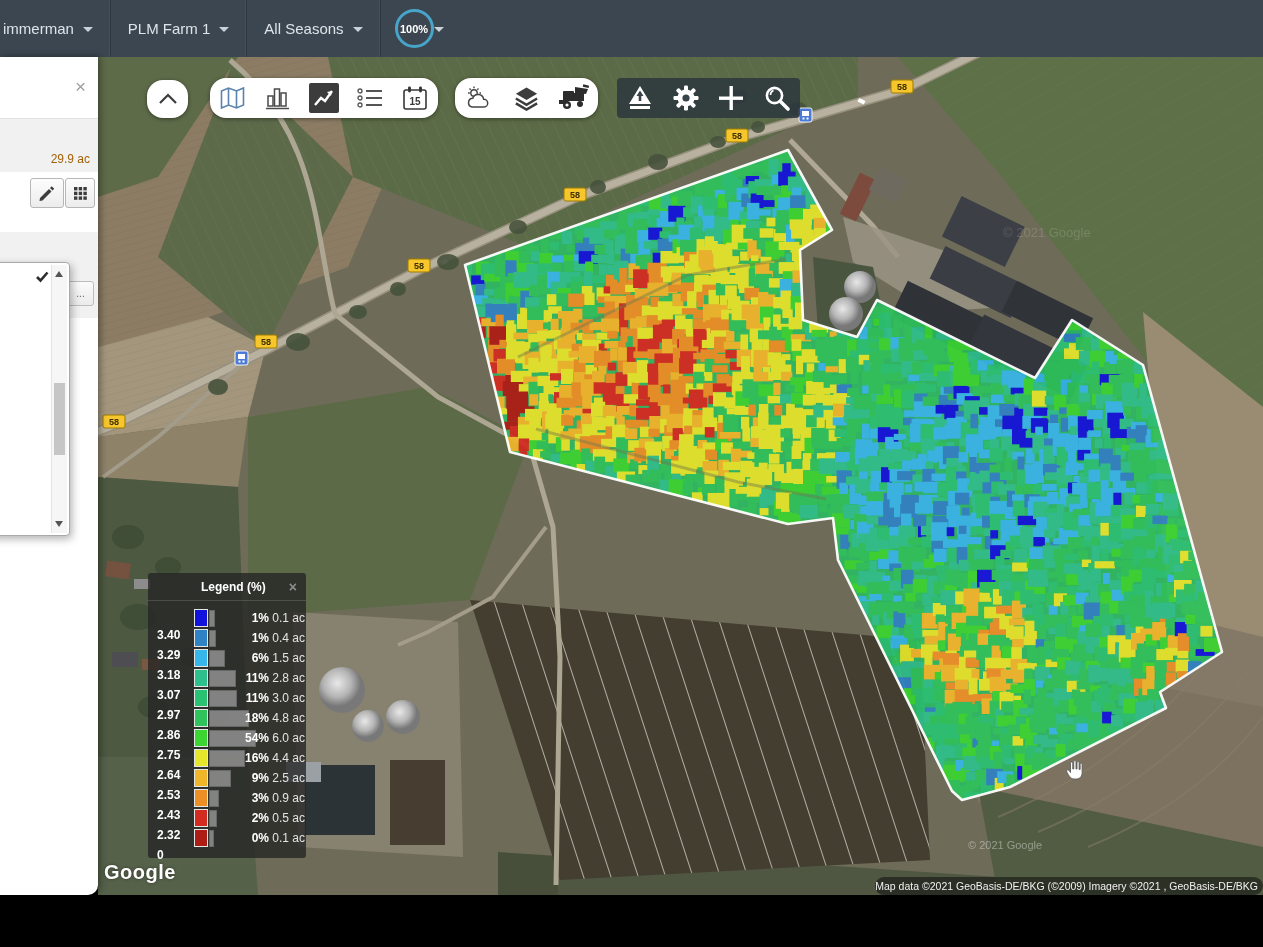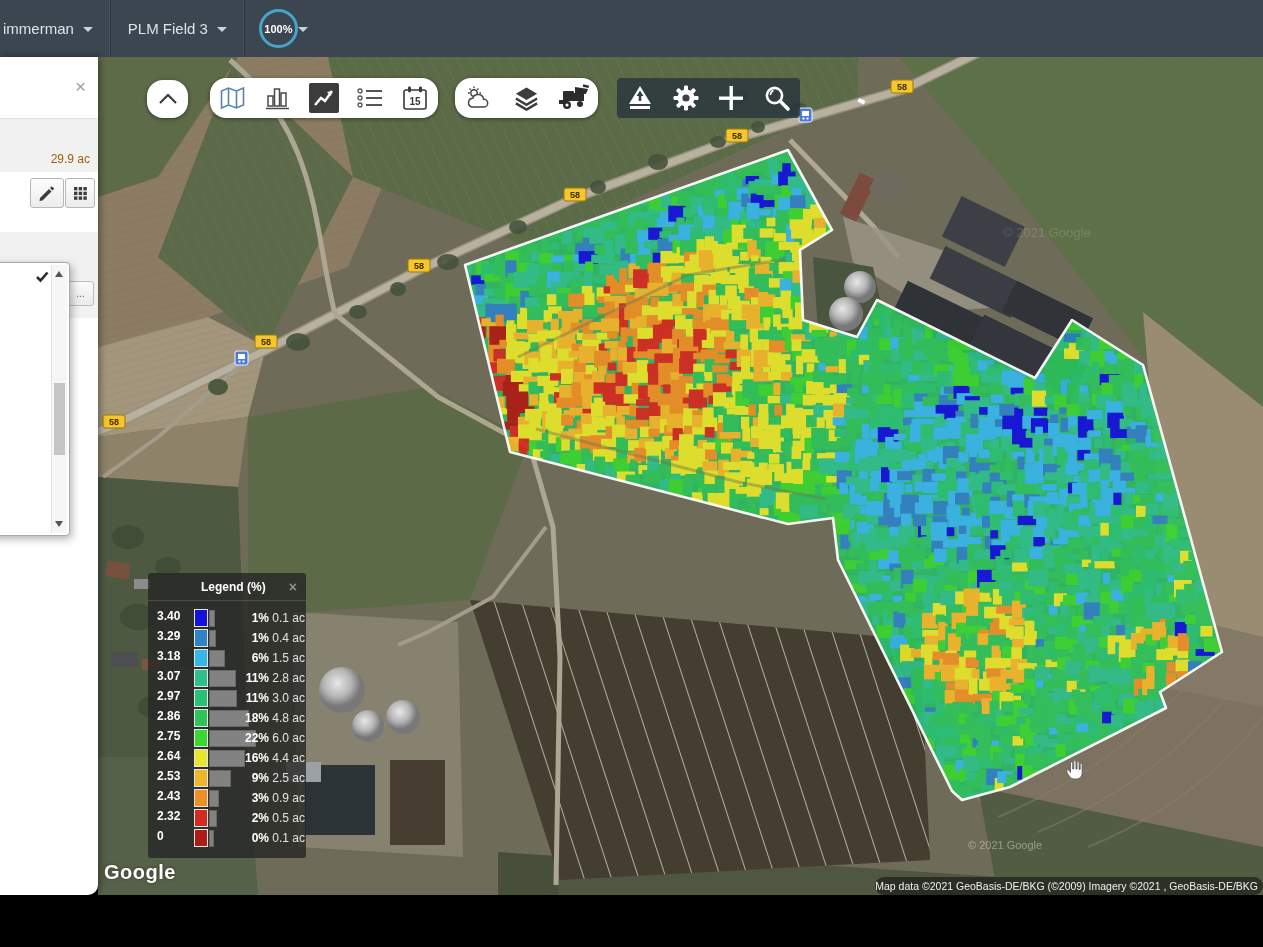--- a/index.html
+++ b/index.html
@@ -51,21 +51,21 @@
     display:flex;align-items:center;justify-content:center;cursor:pointer;}
   
   .legend{position:absolute;left:148px;top:573px;width:158px;background:rgba(36,36,36,.78);
     border-radius:3px;color:#fff;z-index:25;font-size:12px;padding-bottom:8px;}
   .lg-head{height:27px;display:flex;align-items:center;justify-content:space-between;
     padding:0 9px;border-bottom:1px solid rgba(255,255,255,.14);}
   .lg-title{font-weight:bold;font-size:12px;padding-left:44px;}
   .lg-close{color:#8e8e8e;font-weight:bold;font-size:14px;cursor:pointer;}
   .lg-rows{padding:7px 6px 2px 9px;}
   .lg-row{position:relative;height:20px;}
-  .lg-val{position:absolute;left:0;top:1px;font-weight:bold;}
+  .lg-val{position:absolute;left:0;top:20px;font-weight:bold;}
   .lg-sw{position:absolute;left:37px;top:1px;width:12px;height:16px;border:1px solid #e6e6e6;}
   .lg-bar{position:absolute;left:52px;top:2px;height:15px;background:#8b8b8b;border:1px solid #6e6e6e;opacity:.9;}
   .lg-pct{position:absolute;left:74px;top:3px;width:38px;text-align:right;font-weight:bold;z-index:2;}
   .lg-ac{position:absolute;left:108px;top:3px;width:40px;text-align:right;color:#e3e3e3;z-index:2;}
   
   .glogo{position:absolute;left:104px;top:866px;color:#fff;font-size:20px;font-weight:bold;
     letter-spacing:.5px;z-index:20;text-shadow:0 0 3px rgba(0,0,0,.5);}
   .attrib{position:absolute;right:0;top:877px;height:18px;line-height:18px;background:rgba(15,15,15,.55);
     color:#f0f0f0;font-size:10.5px;padding:0 5px 0 0;white-space:nowrap;z-index:20;border-radius:9px;}
 </style>
@@ -2172,21 +2172,25 @@
     <div class="glogo" style="position:absolute;left:6px;top:804px;">Google</div>
     <div class="attrib" style="position:absolute;right:0;top:820px;">Map data ©2021 GeoBasis-DE/BKG (©2009) Imagery ©2021 , GeoBasis-DE/BKG</div>
   </div>
 
   <div class="topbar">
     <div class="tb-item">
       <span>immerman</span>
       <span class="caret"></span>
     </div>
     <div class="tb-item">
-      <span>PLM Field 3</span>
+      <span>PLM Farm 1</span>
+      <span class="caret"></span>
+    </div>
+    <div class="tb-item">
+      <span>All Seasons</span>
       <span class="caret"></span>
     </div>
     <div class="tb-zoom">
       <span class="zoom-ring">
         <span>100%</span>
       </span>
       <span class="caret"></span>
     </div>
   </div>
 
@@ -2408,21 +2412,21 @@
         <span class="lg-val">2.86</span>
         <span class="lg-sw" style="background: rgb(47, 195, 91);"></span>
         <span class="lg-bar" style="width: 38px;"></span>
         <span class="lg-pct">18%</span>
         <span class="lg-ac">4.8 ac</span>
       </div>
       <div class="lg-row">
         <span class="lg-val">2.75</span>
         <span class="lg-sw" style="background: rgb(59, 214, 49);"></span>
         <span class="lg-bar" style="width: 45px;"></span>
-        <span class="lg-pct">22%</span>
+        <span class="lg-pct">54%</span>
         <span class="lg-ac">6.0 ac</span>
       </div>
       <div class="lg-row">
         <span class="lg-val">2.64</span>
         <span class="lg-sw" style="background: rgb(230, 230, 43);"></span>
         <span class="lg-bar" style="width: 34px;"></span>
         <span class="lg-pct">16%</span>
         <span class="lg-ac">4.4 ac</span>
       </div>
       <div class="lg-row">

